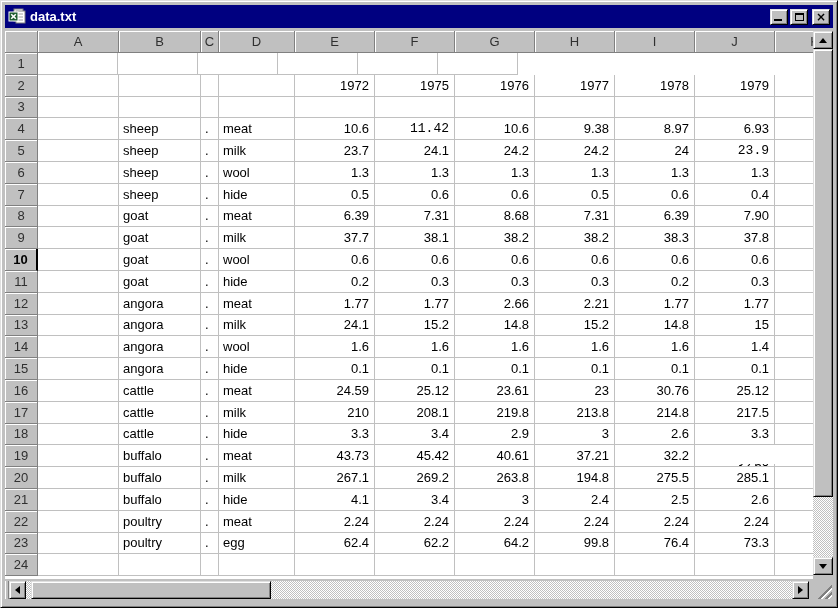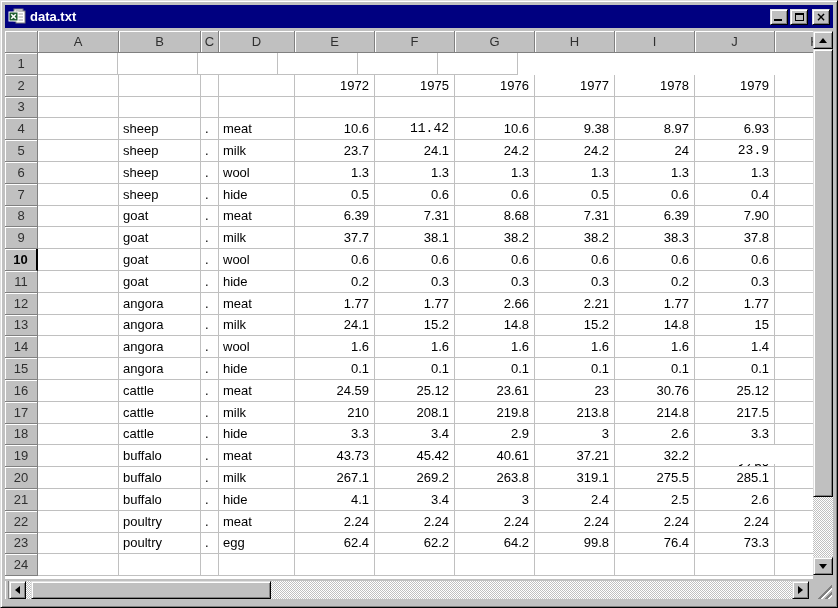--- a/index.html
+++ b/index.html
@@ -430,21 +430,21 @@
         </div>
         <div class="row">
           <div class="rowhdr">20</div>
           <div class="cell" style="width: 81px;"></div>
           <div class="cell" style="width: 82px;">buffalo</div>
           <div class="cell" style="width: 18px;">.</div>
           <div class="cell" style="width: 76px;">milk</div>
           <div class="cell num" style="width: 80px;">267.1</div>
           <div class="cell num" style="width: 80px;">269.2</div>
           <div class="cell num" style="width: 80px;">263.8</div>
-          <div class="cell num" style="width: 80px;">319.1</div>
+          <div class="cell num" style="width: 80px;">194.8</div>
           <div class="cell num" style="width: 80px;">275.5</div>
           <div class="cell num" style="width: 80px;">285.1</div>
           <div class="cell" style="width: 80px;"></div>
         </div>
         <div class="row">
           <div class="rowhdr">21</div>
           <div class="cell" style="width: 81px;"></div>
           <div class="cell" style="width: 82px;">buffalo</div>
           <div class="cell" style="width: 18px;">.</div>
           <div class="cell" style="width: 76px;">hide</div>

